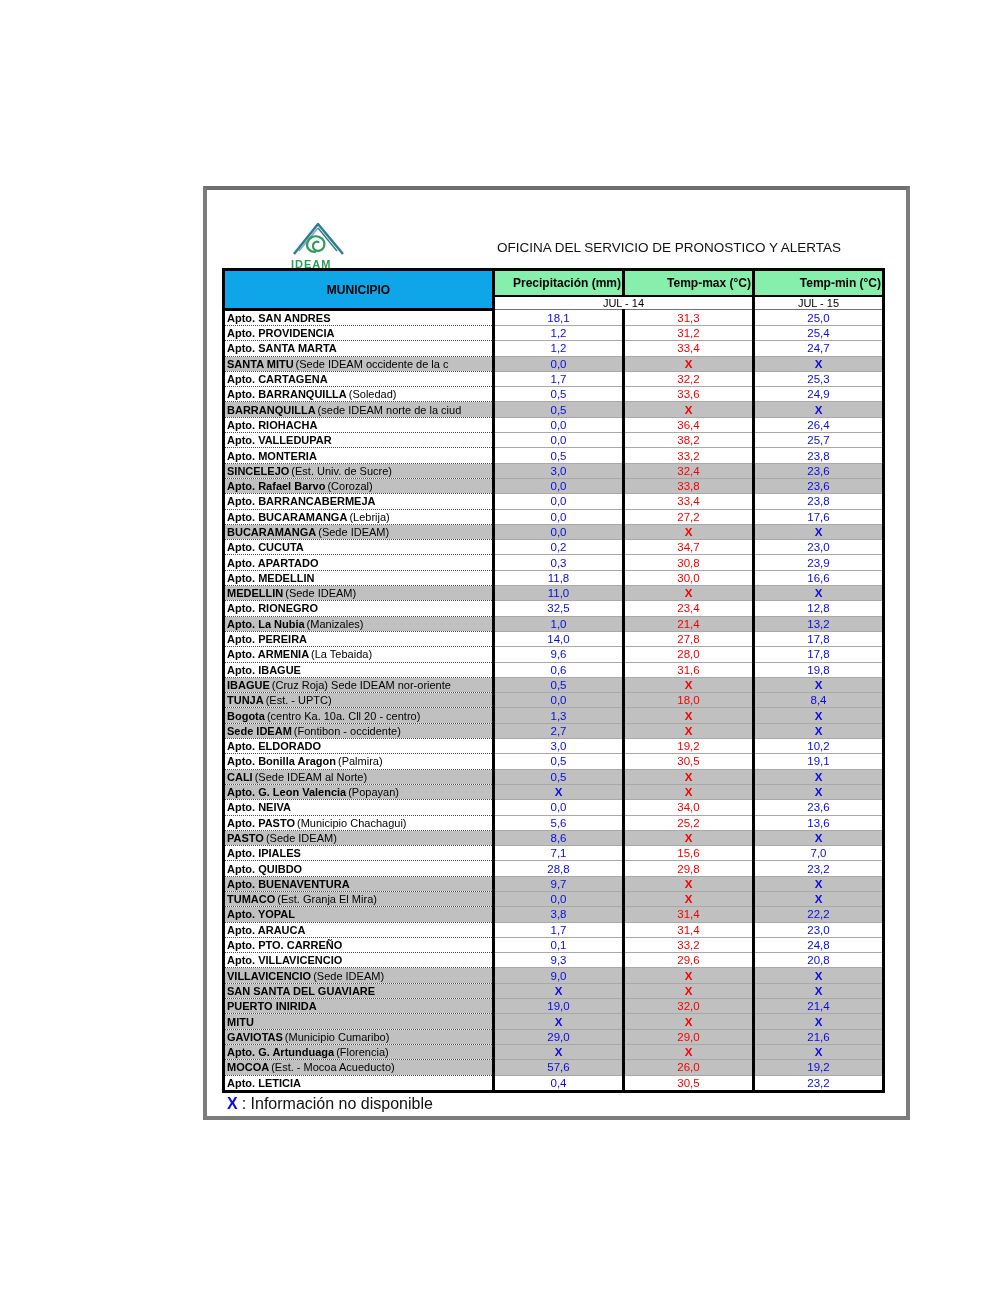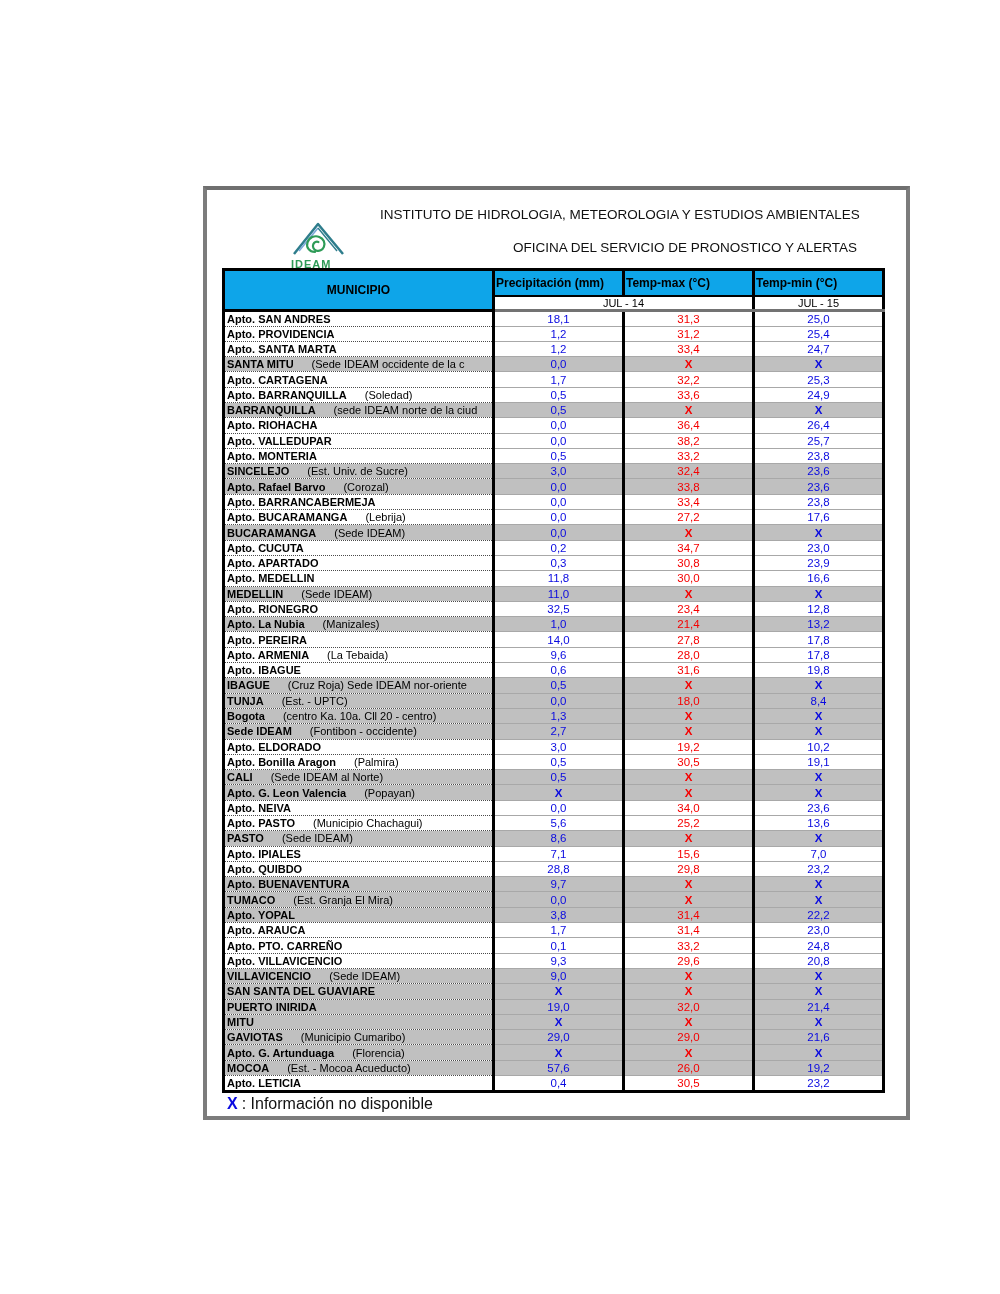--- a/index.html
+++ b/index.html
@@ -1,38 +1,38 @@
 <!DOCTYPE html>
 <html><head>
 <meta charset="utf-8">
 <style>
   html,body{margin:0;padding:0;background:#ffffff;}
   body{width:1000px;height:1294px;position:relative;font-family:"Liberation Sans",sans-serif;}
   .frame{position:absolute;left:203px;top:186px;width:707px;height:934px;
          border:4px solid #7c7c7c;border-top-color:#6f6f6f;background:#ffffff;box-sizing:border-box;}
   .title1{position:absolute;left:173px;top:17px;font-size:13.5px;color:#111;white-space:nowrap;}
-  .title2{position:absolute;left:306px;top:50px;font-size:13.5px;color:#111;white-space:nowrap;}
+  .title2{position:absolute;left:290px;top:50px;font-size:13.5px;color:#111;white-space:nowrap;}
   .logo{position:absolute;left:84px;top:28px;width:60px;text-align:left;}
   .logo-text{font-size:11px;font-weight:bold;color:#2e9b57;letter-spacing:1px;margin-top:-2px;}
   table.wt{position:absolute;left:15px;top:78px;width:660px;border-collapse:collapse;table-layout:fixed;
            border:3px solid #000;}
   col.c0{width:270px;} col.c1{width:130px;} col.c2{width:130px;} col.c3{width:130px;}
   tr.hrow1{height:26px;} tr.hrow2{height:14px;}
   th.h-muni{font-size:12px;font-weight:bold;text-align:center;vertical-align:middle;
             border-right:3px solid #000;border-bottom:3px solid #000;background:#0ea5e9;}
-  th.h-data{font-size:12px;font-weight:bold;text-align:left;vertical-align:middle;
-            border-left:3px solid #000;border-bottom:2px solid #000;background:#0ea5e9;}
-  td.sub{font-size:11px;text-align:center;vertical-align:middle;border-bottom:3px solid #737373;
+  th.h-data{font-size:12px;font-weight:bold;text-align:right;vertical-align:middle;
+            border-left:3px solid #000;border-bottom:2px solid #000;background:#86efac;}
+  td.sub{font-size:11px;text-align:center;vertical-align:middle;border-bottom:1px solid #737373;
          border-left:3px solid #000;background:#fff;padding:0;}
   tr.data-row{height:15.3px;}
   td{padding:0;}
   td.c-muni{font-size:11px;padding-left:2px;white-space:nowrap;overflow:hidden;
             border-bottom:1px dotted #4a4a4a;border-right:3px solid #000;vertical-align:middle;line-height:14px;}
   td.c-muni .name{font-weight:bold;color:#000;}
-  td.c-muni .note{color:#000;margin-left:18px;}
+  td.c-muni .note{color:#000;margin-left:2px;}
   td.val{font-size:11.5px;text-align:center;vertical-align:middle;line-height:14px;
          border-left:3px solid #000;border-bottom:1px solid #a8a8a8;}
   td.c-precip{color:#0a0ae0;}
   td.c-tmax{color:#f50000;}
   td.c-tmin{color:#0a0ae0;}
   td.val.x-val{font-weight:bold;}
   tr.gray td{background:#c0c0c0;}
   tr:not(.gray) td{background:#ffffff;}
   .footnote{position:absolute;left:20px;top:905px;font-size:16px;color:#111;white-space:nowrap;}
   .footnote .fx{color:#0a0ae0;font-weight:bold;}
@@ -46,21 +46,20 @@
   <div class="logo">
     <svg width="56" height="38" viewBox="0 0 56 38">
       <path d="M3 36 L27 6 L52 36" fill="none" stroke="#2e7d8c" stroke-width="2.5" stroke-linejoin="round"></path>
       <path d="M8 33 L27 10" fill="none" stroke="#7aa7d8" stroke-width="1.6"></path>
       <path d="M27 10 L46 33" fill="none" stroke="#2e7d8c" stroke-width="1.4"></path>
       <path d="M24 34 c-6 0 -9 -5 -7.5 -9.5 c1.6 -5 7 -7.5 11.8 -5.6 c4.2 1.6 6.2 6 4.6 10 c-1.3 3.2 -4.8 4.8 -7.8 3.6 c-2.6 -1 -3.8 -3.9 -2.8 -6.3 c0.9 -2 3.1 -3 5.1 -2.2" fill="none" stroke="#2e9b57" stroke-width="2.2" stroke-linecap="round"></path>
     </svg>
     <div class="logo-text">IDEAM</div>
   </div>
 
-  <div class="title1">INSTITUTO DE HIDROLOGIA, METEOROLOGIA Y ESTUDIOS AMBIENTALES</div>
   <div class="title2">OFICINA DEL SERVICIO DE PRONOSTICO Y ALERTAS</div>
 
   <table class="wt">
     <colgroup>
         <col class="c0">
         <col class="c1">
         <col class="c2">
         <col class="c3">
       </colgroup>
     <thead>

